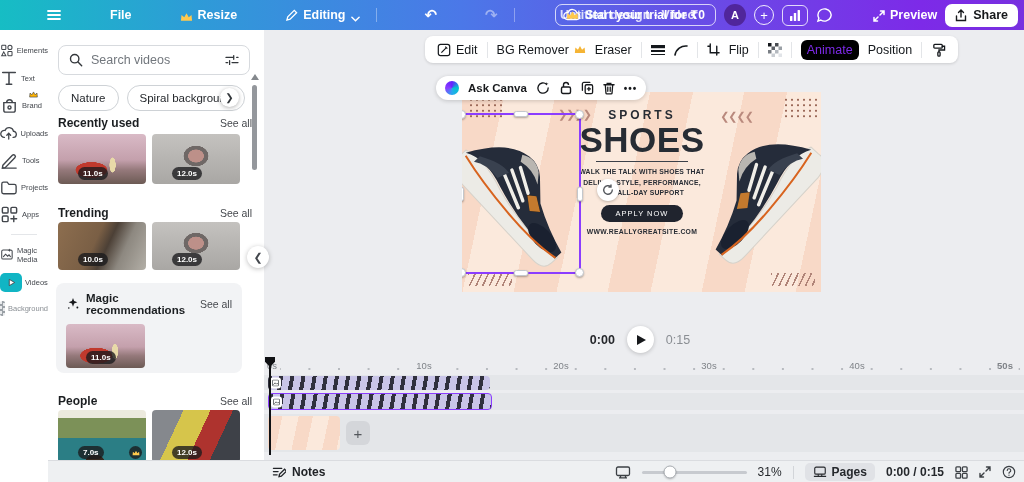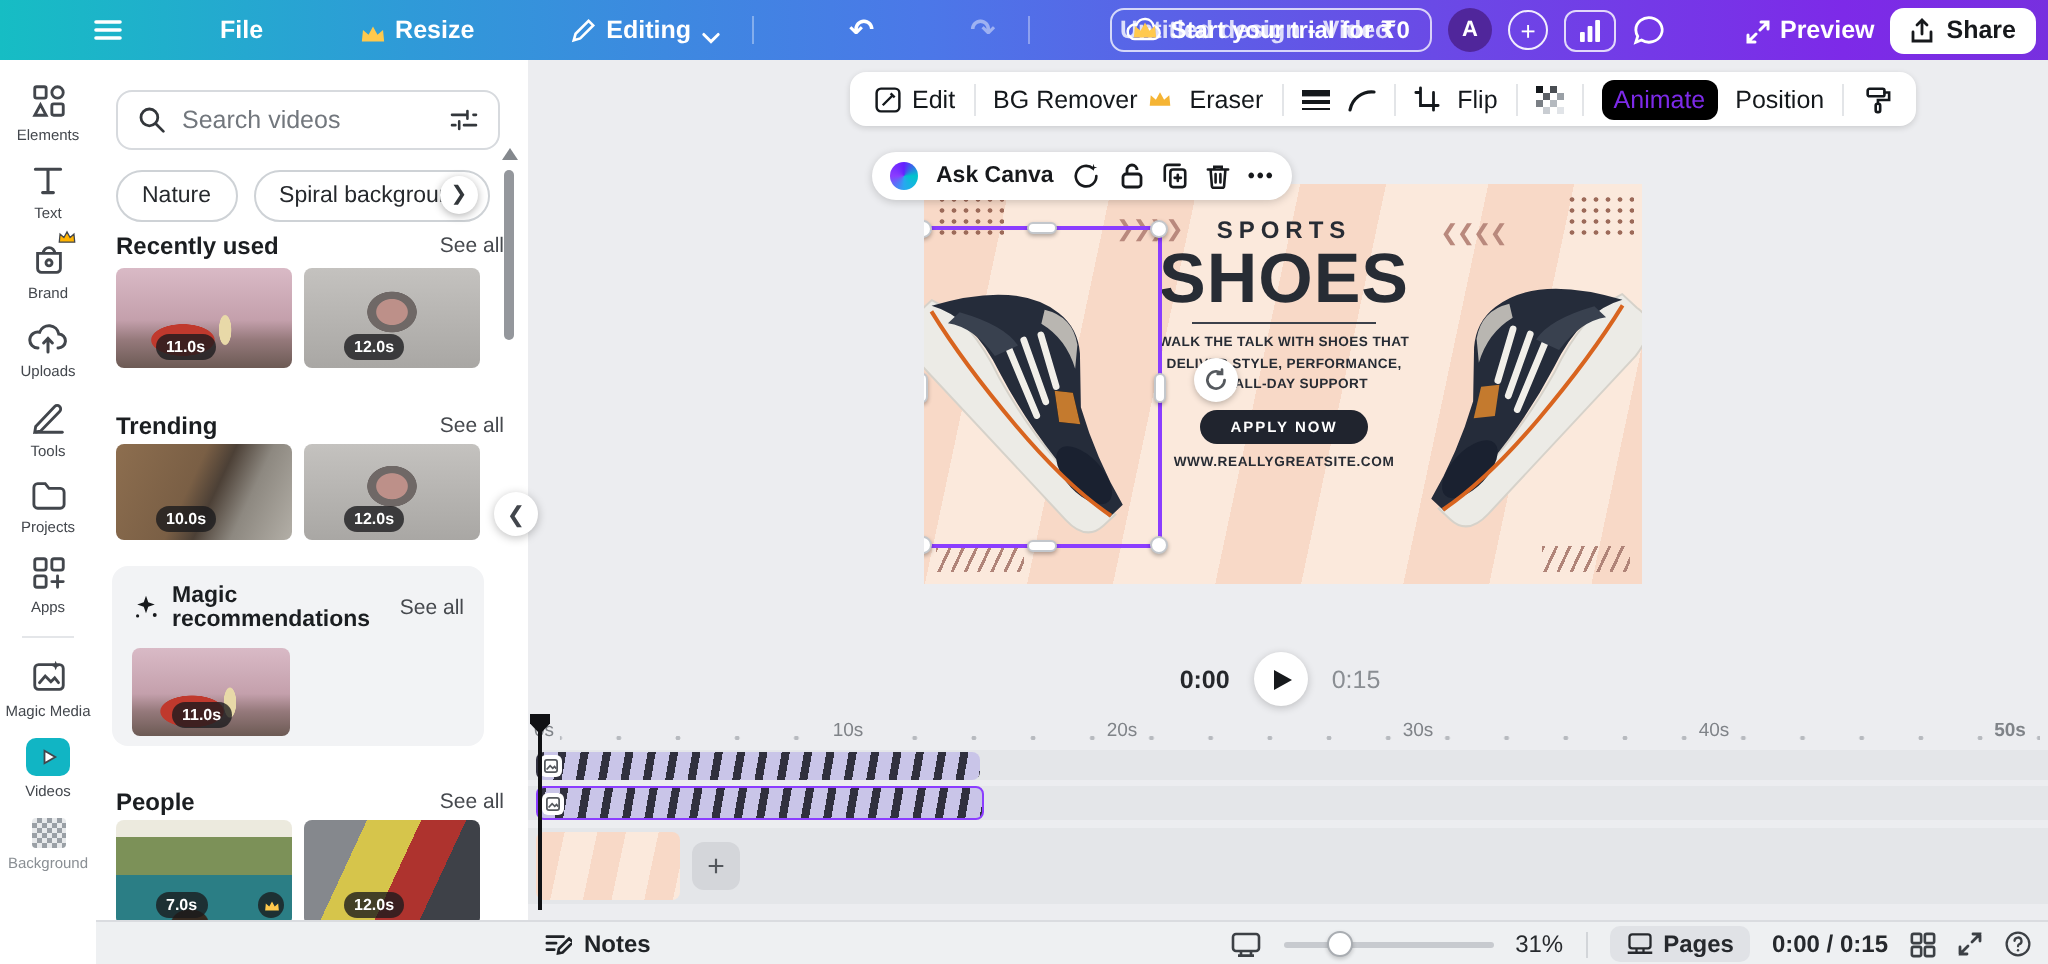--- a/index.html
+++ b/index.html
@@ -18,21 +18,21 @@
   .tb-right { position:absolute; right:6px; top:0; height:30px; display:flex; align-items:center; gap:8px; }
   .trial-btn { border:1.5px solid rgba(255,255,255,.75); border-radius:7px; height:22px; display:flex; align-items:center; gap:6px; padding:0 10px; font-size:12px; }
   .avatar { width:22px; height:22px; border-radius:50%; background:#50269b; display:flex; align-items:center; justify-content:center; font-size:11px; }
   .plus-circ { width:20px; height:20px; border-radius:50%; border:1.5px solid rgba(255,255,255,.9); display:flex; align-items:center; justify-content:center; font-size:13px; font-weight:400; }
   .chart-btn { width:26px; height:21px; border:1.5px solid rgba(255,255,255,.8); border-radius:6px; display:flex; align-items:center; justify-content:center; }
   .share-btn { background:#fff; color:#17191c; height:23px; border-radius:7px; display:flex; align-items:center; gap:6px; padding:0 10px; font-size:12.5px; }
   .crown { color:#ffc94d; }
 
   
   .rail { position:absolute; left:0; top:30px; width:48px; bottom:0; background:#fff; display:flex; flex-direction:column; align-items:center; padding-top:11px; gap:9px; z-index:40; }
-  .rail-item { display:flex; flex-direction:column; align-items:center; gap:3px; position:relative; width:48px; cursor:pointer; }
+  .rail-item { display:flex; flex-direction:row; align-items:center; gap:3px; position:relative; width:48px; cursor:pointer; }
   .rail-item svg { stroke:#42464c; }
   .rail-label { font-size:7.5px; color:#43474d; }
   .rail-div { width:26px; height:1px; background:#e4e6e9; margin:1px 0; }
   .rail-crown { position:absolute; right:10px; top:-5px; }
   .vid-active { width:22px; height:19px; border-radius:5px; background:#11b5c4; display:flex; align-items:center; justify-content:center; }
   .checker { width:17px; height:15px; background:repeating-conic-gradient(#9aa0a6 0 25%, #e8eaec 0 50%); background-size:5px 5px; border-radius:2px; }
 
   
   .panel { position:absolute; left:48px; top:30px; width:216px; bottom:0; background:#fff; z-index:30; overflow:hidden; }
   .search-box { position:absolute; left:10px; top:15px; width:192px; height:30px; border:1px solid #d7dade; border-radius:8px; display:flex; align-items:center; gap:8px; padding:0 10px; }
@@ -77,21 +77,21 @@
   .page { position:absolute; left:198px; top:62px; width:359px; height:200px; overflow:hidden;
     background:repeating-linear-gradient(102deg,#f8d9c7 0 42px,#fbe9dc 42px 92px); z-index:10; }
   .dots { position:absolute; width:34px; height:21px; background-image:radial-gradient(#9c6a59 1px, transparent 1.4px); background-size:6px 5.5px; }
   .hatch { position:absolute; width:44px; height:13px; background:repeating-linear-gradient(115deg,#b08478 0 1.5px, transparent 1.5px 6px); }
   .chev { position:absolute; font-size:11px; font-weight:700; color:#b9897d; letter-spacing:-1px; }
   .d-text { position:absolute; left:116px; top:16px; width:128px; text-align:center; color:#272c34; }
   .d-kicker { font-size:12px; font-weight:700; letter-spacing:3px; }
   .d-title { font-size:35px; font-weight:800; letter-spacing:0.5px; line-height:.95; margin-top:1px; }
   .d-rule { width:92px; height:1px; background:#3c414a; margin:5px auto 5px; }
   .d-body { font-size:6.8px; font-weight:700; line-height:1.55; letter-spacing:.2px; }
-  .d-cta { display:inline-block; background:#20242e; color:#fff; font-size:7.5px; font-weight:700; letter-spacing:1px; padding:4px 15px; border-radius:9px; margin-top:6px;text-align:center; }
+  .d-cta { display:inline-block; background:#20242e; color:#fff; font-size:7.5px; font-weight:400; letter-spacing:1px; padding:4px 15px; border-radius:9px; margin-top:6px;text-align:center; }
   .d-url { font-size:6.8px; font-weight:700; margin-top:6px; letter-spacing:.3px; }
   .shoe-wrap { position:absolute; width:116px; height:152px; }
   .shoe-wrap svg { width:150px; height:92px; position:absolute; left:-18px; top:30px; }
   .shoe-l svg { transform:rotate(47deg); }
   .shoe-r { right:6px; top:22px; }
   .shoe-r svg { transform:scaleX(-1) rotate(47deg); }
   .sel-box { position:absolute; left:-2px; top:21px; width:121px; height:161px; border:2px solid #8b3dff; z-index:12; }
   .h-c { position:absolute; width:9px; height:9px; border-radius:50%; background:#fff; border:1px solid #c3c7cc; box-shadow:0 1px 2px rgba(0,0,0,.3); }
   .h-h { position:absolute; width:15px; height:6px; border-radius:3px; background:#fff; border:1px solid #c3c7cc; box-shadow:0 1px 2px rgba(0,0,0,.3); }
   .h-v { position:absolute; width:6px; height:15px; border-radius:3px; background:#fff; border:1px solid #c3c7cc; box-shadow:0 1px 2px rgba(0,0,0,.3); }

